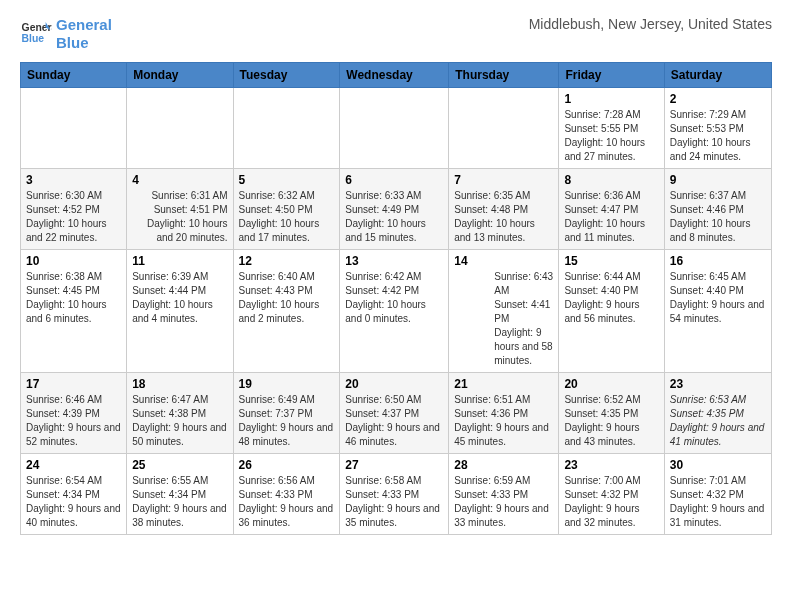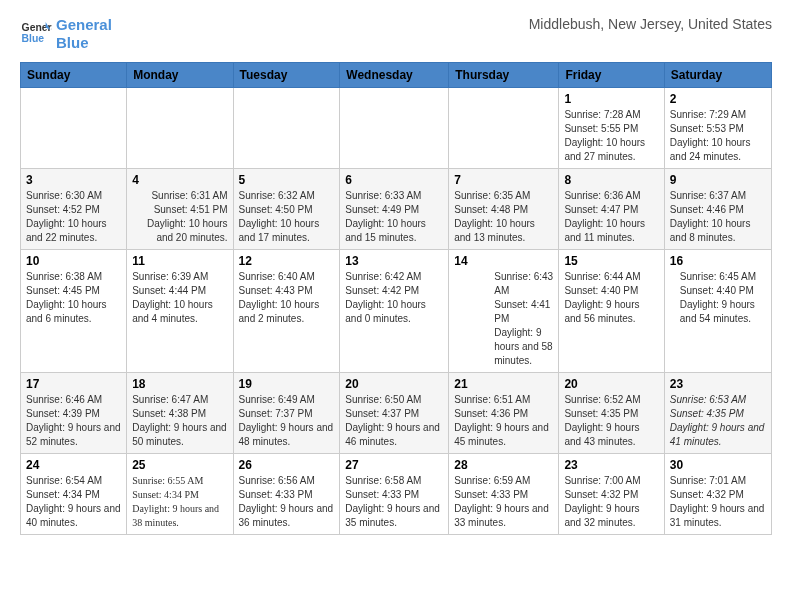--- a/index.html
+++ b/index.html
@@ -217,21 +217,21 @@
 Daylight: 9 hours and 58 minutes.</div>
         </td>
         <td>
           <span class="day-number">15</span>
           <div class="day-info" style="white-space: pre-line;">Sunrise: 6:44 AM
 Sunset: 4:40 PM
 Daylight: 9 hours and 56 minutes.</div>
         </td>
         <td>
           <span class="day-number">16</span>
-          <div class="day-info" style="white-space: pre-line; margin-left: 10px;">Sunrise: 6:45 AM
+          <div class="day-info" style="white-space: pre-line;">Sunrise: 6:45 AM
 Sunset: 4:40 PM
 Daylight: 9 hours and 54 minutes.</div>
         </td>
       </tr>
       <tr>
         <td>
           <span class="day-number">17</span>
           <div class="day-info" style="white-space: pre-line;">Sunrise: 6:46 AM
 Sunset: 4:39 PM
 Daylight: 9 hours and 52 minutes.</div>
@@ -275,21 +275,21 @@
       </tr>
       <tr>
         <td>
           <span class="day-number">24</span>
           <div class="day-info" style="white-space: pre-line;">Sunrise: 6:54 AM
 Sunset: 4:34 PM
 Daylight: 9 hours and 40 minutes.</div>
         </td>
         <td>
           <span class="day-number">25</span>
-          <div class="day-info" style="white-space: pre-line; font-family: Liberation Serif, serif;">Sunrise: 6:55 AM
+          <div class="day-info" style="white-space: pre-line;">Sunrise: 6:55 AM
 Sunset: 4:34 PM
 Daylight: 9 hours and 38 minutes.</div>
         </td>
         <td>
           <span class="day-number">26</span>
           <div class="day-info" style="white-space: pre-line;">Sunrise: 6:56 AM
 Sunset: 4:33 PM
 Daylight: 9 hours and 36 minutes.</div>
         </td>
         <td>

